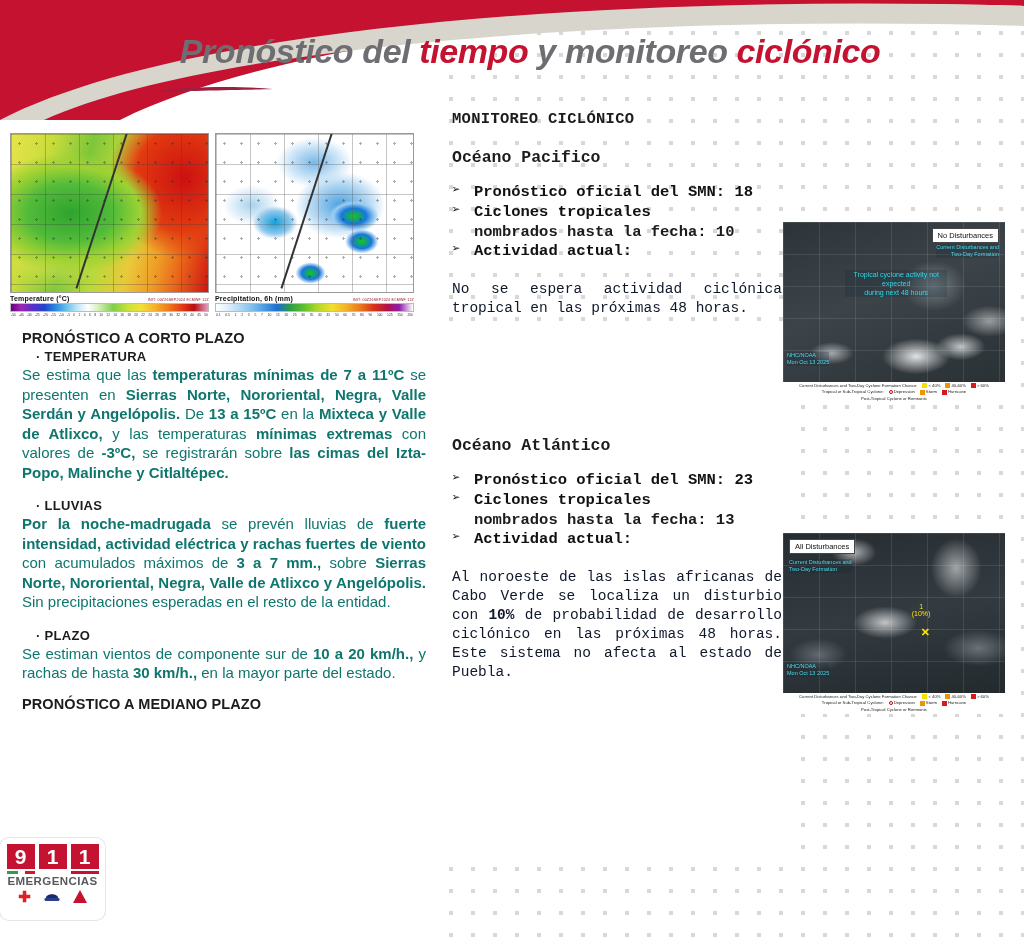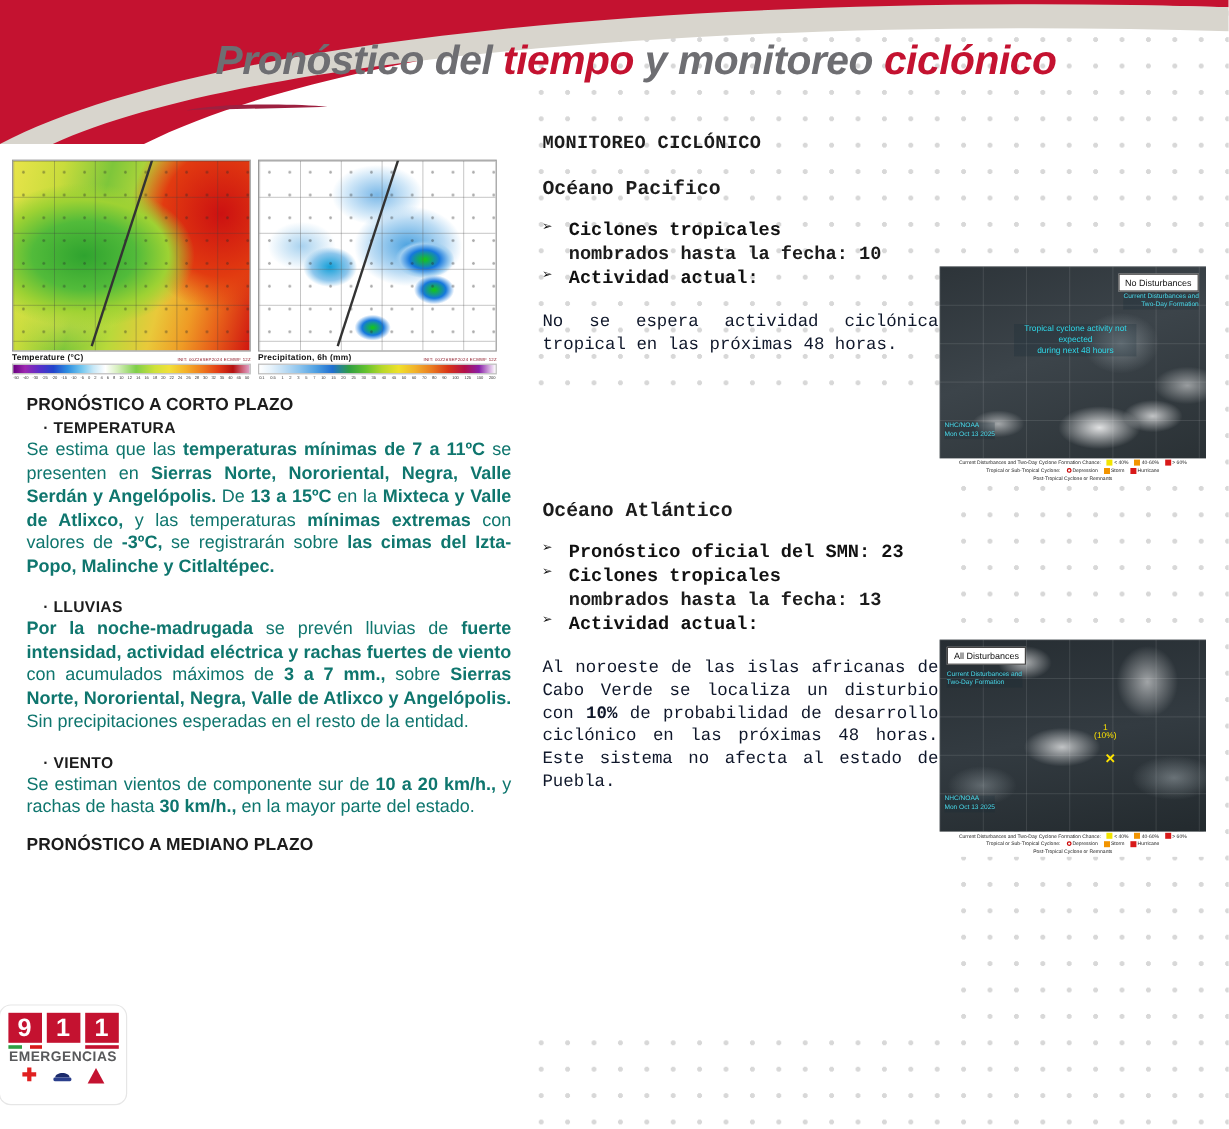--- a/index.html
+++ b/index.html
@@ -361,32 +361,33 @@
 <div class="left-col">
   <div class="sec-head">PRONÓSTICO A CORTO PLAZO</div>
   <div class="bullet-head">TEMPERATURA</div>
   <div class="para">Se estima que las <b>temperaturas mínimas de 7 a 11ºC</b> se presenten en <b>Sierras Norte, Nororiental, Negra, Valle Serdán y Angelópolis.</b> De <b>13 a 15ºC</b> en la <b>Mixteca y Valle de Atlixco,</b> y las temperaturas <b>mínimas extremas</b> con valores de <b>-3ºC,</b> se registrarán sobre <b>las cimas del Izta-Popo, Malinche y Citlaltépec.</b></div>
 
   <div class="gap"></div>
   <div class="bullet-head">LLUVIAS</div>
   <div class="para"><b>Por la noche-madrugada</b> se prevén lluvias de <b>fuerte intensidad, actividad eléctrica y rachas fuertes de viento</b> con acumulados máximos de <b>3 a 7 mm.,</b> sobre <b>Sierras Norte, Nororiental, Negra, Valle de Atlixco y Angelópolis.</b> Sin precipitaciones esperadas en el resto de la entidad.</div>
 
   <div class="gap"></div>
-  <div class="bullet-head">VIENTO</div>
+  <div class="bullet-head">PLAZO</div>
   <div class="para">Se estiman vientos de componente sur de <b>10 a 20 km/h.,</b> y rachas de hasta <b>30 km/h.,</b> en la mayor parte del estado.</div>
 
   <div class="gap"></div>
   <div class="sec-head">PRONÓSTICO A MEDIANO PLAZO</div>
 </div>
 
 <div class="right-col">
   <div class="mon-title">MONITOREO CICLÓNICO</div>
 
   <div class="ocean-title">Océano Pacifico</div>
   <div class="arrow-list">
+    <div class="arrow-item">Pronóstico oficial del SMN: 18</div>
     <div class="arrow-item">Ciclones  tropicales</div>
     <div class="arrow-cont">nombrados hasta la fecha: 10</div>
     <div class="arrow-item">Actividad actual:</div>
     <div class="activity-text">No se espera actividad ciclónica tropical en las próximas 48 horas.</div>
   </div>
 
   <div style="height:118px"></div>
 
   <div class="ocean-title atl">Océano Atlántico</div>
   <div class="arrow-list">

